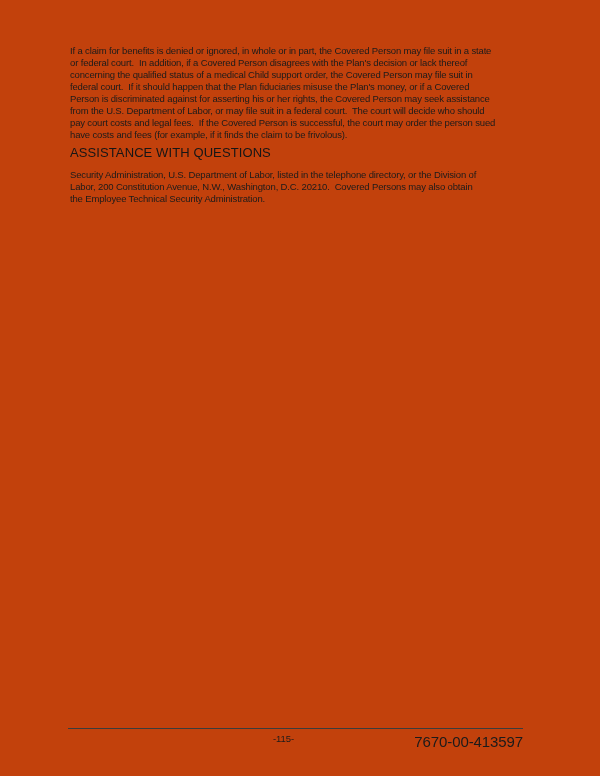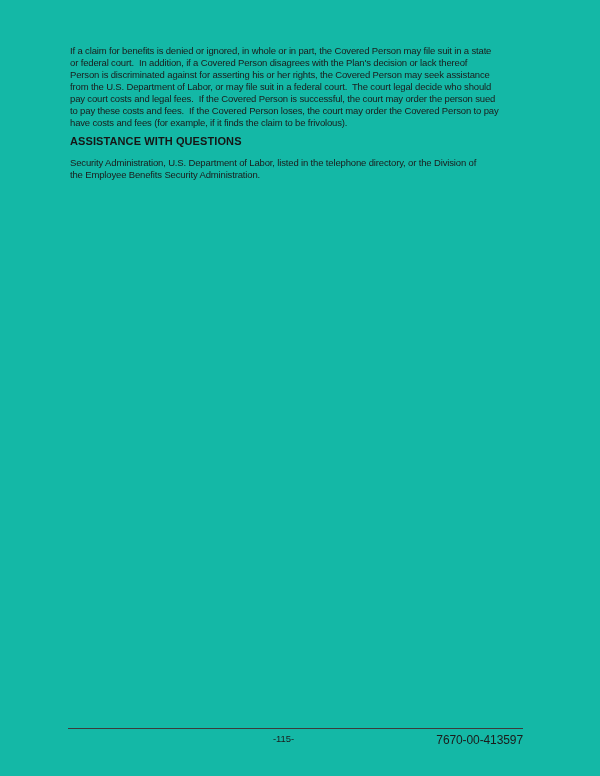--- a/index.html
+++ b/index.html
@@ -4,42 +4,42 @@
 <style>
   html, body {
     margin: 0;
     padding: 0;
     background: #ffffff;
   }
   .page {
     position: relative;
     width: 600px;
     height: 776px;
-    background: #14b8a6;
+    background: #c2410c;
     overflow: hidden;
     font-family: "Liberation Sans", sans-serif;
     color: #1b1b1b;
   }
   .content {
     position: absolute;
     left: 70px;
     top: 45px;
     width: 466px;
   }
   .paragraph .line {
     font-size: 9.5px;
     line-height: 12px;
     letter-spacing: -0.15px;
     white-space: pre;
     color: #1b1b1b;
   }
   .section-heading {
-    font-size: 11px;
+    font-size: 13px;
     line-height: 12px;
-    font-weight: bold;
+    font-weight: normal;
     letter-spacing: 0.1px;
     margin: 6px 0 10px 0;
     color: #161616;
   }
   .footer {
     position: absolute;
     left: 68px;
     top: 728px;
     width: 455px;
     height: 20px;
@@ -51,42 +51,44 @@
     left: 205px;
     top: 4px;
     font-size: 9.5px;
     letter-spacing: -0.1px;
     color: #1b1b1b;
   }
   .footer .doc-code {
     position: absolute;
     right: 0;
     top: 4px;
-    font-size: 12px;
+    font-size: 15px;
     letter-spacing: -0.1px;
     color: #1b1b1b;
   }
 </style>
 </head>
 <body>
 
 <div class="page">
   <div class="content">
     <div class="paragraph">
         <div class="line">If a claim for benefits is denied or ignored, in whole or in part, the Covered Person may file suit in a state</div>
         <div class="line">or federal court.  In addition, if a Covered Person disagrees with the Plan's decision or lack thereof</div>
+        <div class="line">concerning the qualified status of a medical Child support order, the Covered Person may file suit in</div>
+        <div class="line">federal court.  If it should happen that the Plan fiduciaries misuse the Plan's money, or if a Covered</div>
         <div class="line">Person is discriminated against for asserting his or her rights, the Covered Person may seek assistance</div>
-        <div class="line">from the U.S. Department of Labor, or may file suit in a federal court.  The court legal decide who should</div>
+        <div class="line">from the U.S. Department of Labor, or may file suit in a federal court.  The court will decide who should</div>
         <div class="line">pay court costs and legal fees.  If the Covered Person is successful, the court may order the person sued</div>
-        <div class="line">to pay these costs and fees.  If the Covered Person loses, the court may order the Covered Person to pay</div>
         <div class="line">have costs and fees (for example, if it finds the claim to be frivolous).</div>
       </div>
     <h2 class="section-heading">ASSISTANCE WITH QUESTIONS</h2>
     <div class="paragraph">
         <div class="line">Security Administration, U.S. Department of Labor, listed in the telephone directory, or the Division of</div>
-        <div class="line">the Employee Benefits Security Administration.</div>
+        <div class="line">Labor, 200 Constitution Avenue, N.W., Washington, D.C. 20210.  Covered Persons may also obtain</div>
+        <div class="line">the Employee Technical Security Administration.</div>
       </div>
   </div>
   <div class="footer">
     <span class="page-number">-115-</span>
     <span class="doc-code">7670-00-413597</span>
   </div>
 </div>
 
 </body></html>

